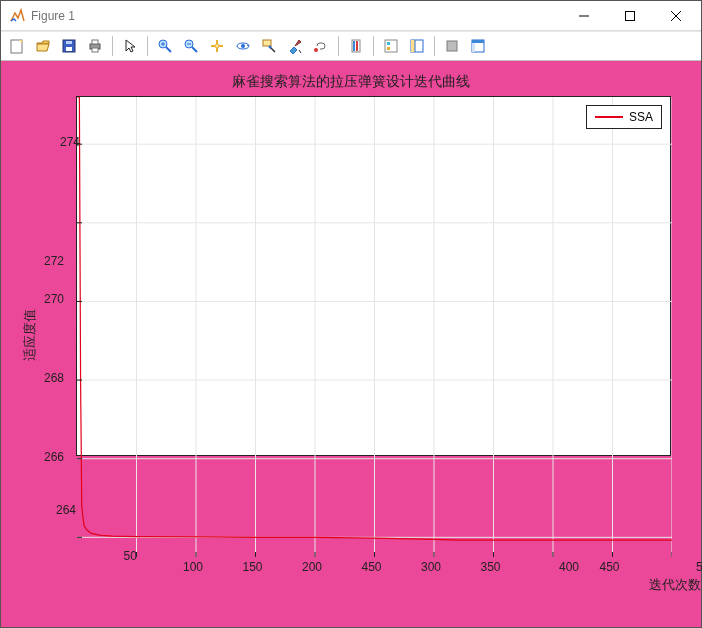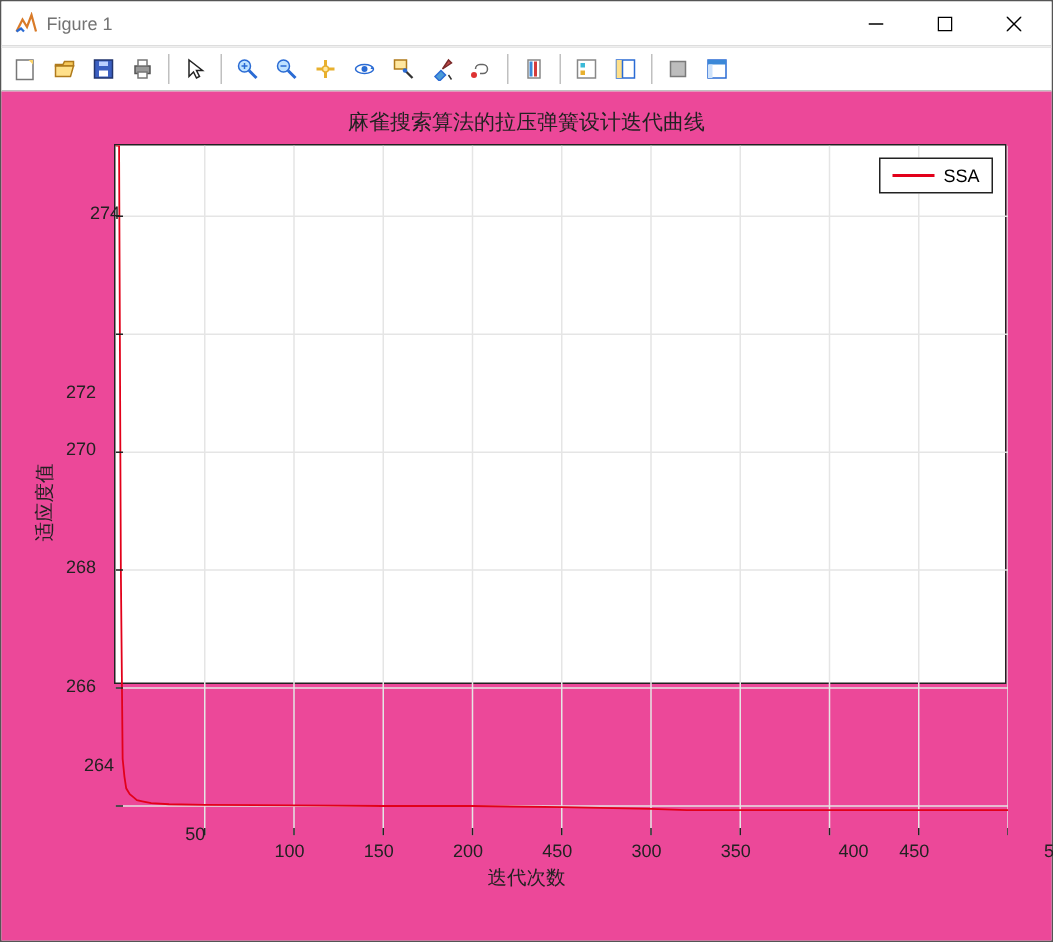--- a/index.html
+++ b/index.html
@@ -241,17 +241,17 @@
         <div class="tick-label" style="left: 182px; top: 499px;">100</div>
         <div class="tick-label" style="left: 241.5px; top: 499px;">150</div>
         <div class="tick-label" style="left: 301px; top: 499px;">200</div>
         <div class="tick-label" style="left: 360.5px; top: 499px;">450</div>
         <div class="tick-label" style="left: 420px; top: 499px;">300</div>
         <div class="tick-label" style="left: 479.5px; top: 499px;">350</div>
         <div class="tick-label" style="left: 558px; top: 499px;">400</div>
         <div class="tick-label" style="left: 598.5px; top: 499px;">450</div>
         <div class="tick-label" style="left: 695px; top: 499px;">500</div>
       </div>
-    <div class="xlabel" style="top:515px;">迭代次数</div>
+    <div class="xlabel" style="top:515px;text-align:right;">迭代次数</div>
     <div class="ylabel" style="left:20px; top:300px;">适应度值</div>
   </div>
 
 </div>
 
 </body></html>

